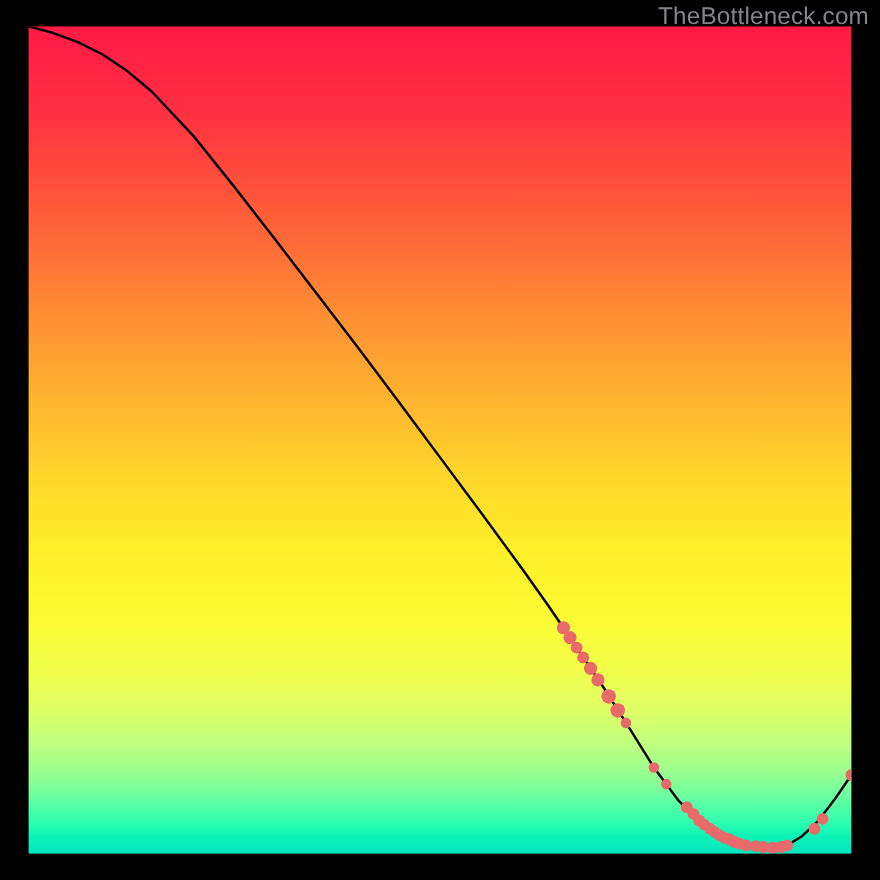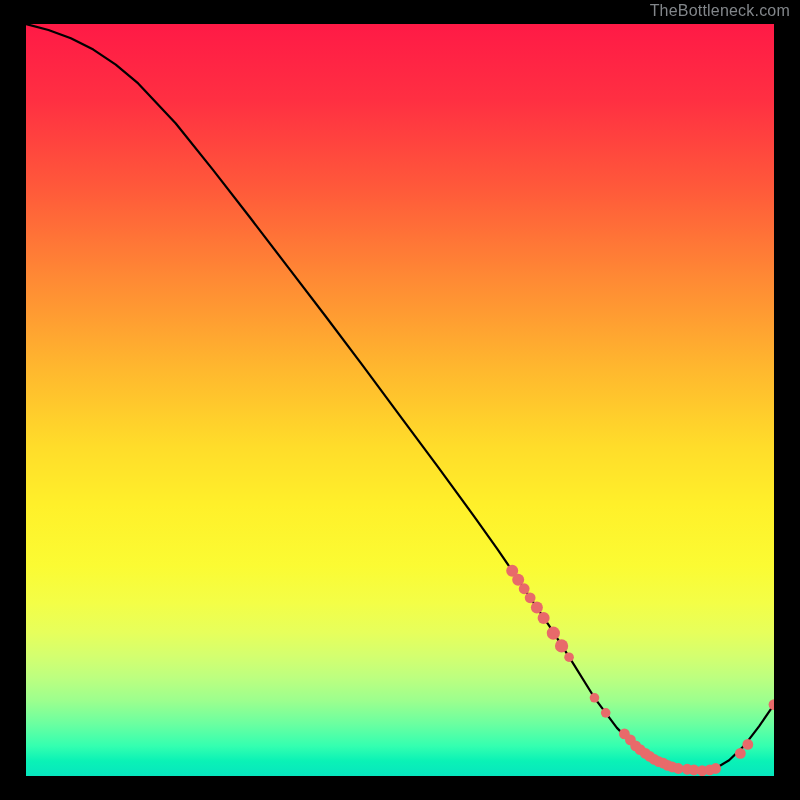--- a/index.html
+++ b/index.html
@@ -59,21 +59,21 @@
     stroke-linejoin: round;
   }
   .dot {
     fill: #e86a6a;
   }
   .attribution {
     position: absolute;
     top: 2px;
     right: 10px;
     font-family: Arial, Helvetica, sans-serif;
-    font-size: 16px;
+    font-size: 22px;
     color: #82868a;
     letter-spacing: 0.2px;
     user-select: none;
   }
 </style>
 </head>
 <body>
 
 <div class="stage">
   <div class="attribution">TheBottleneck.com</div>

